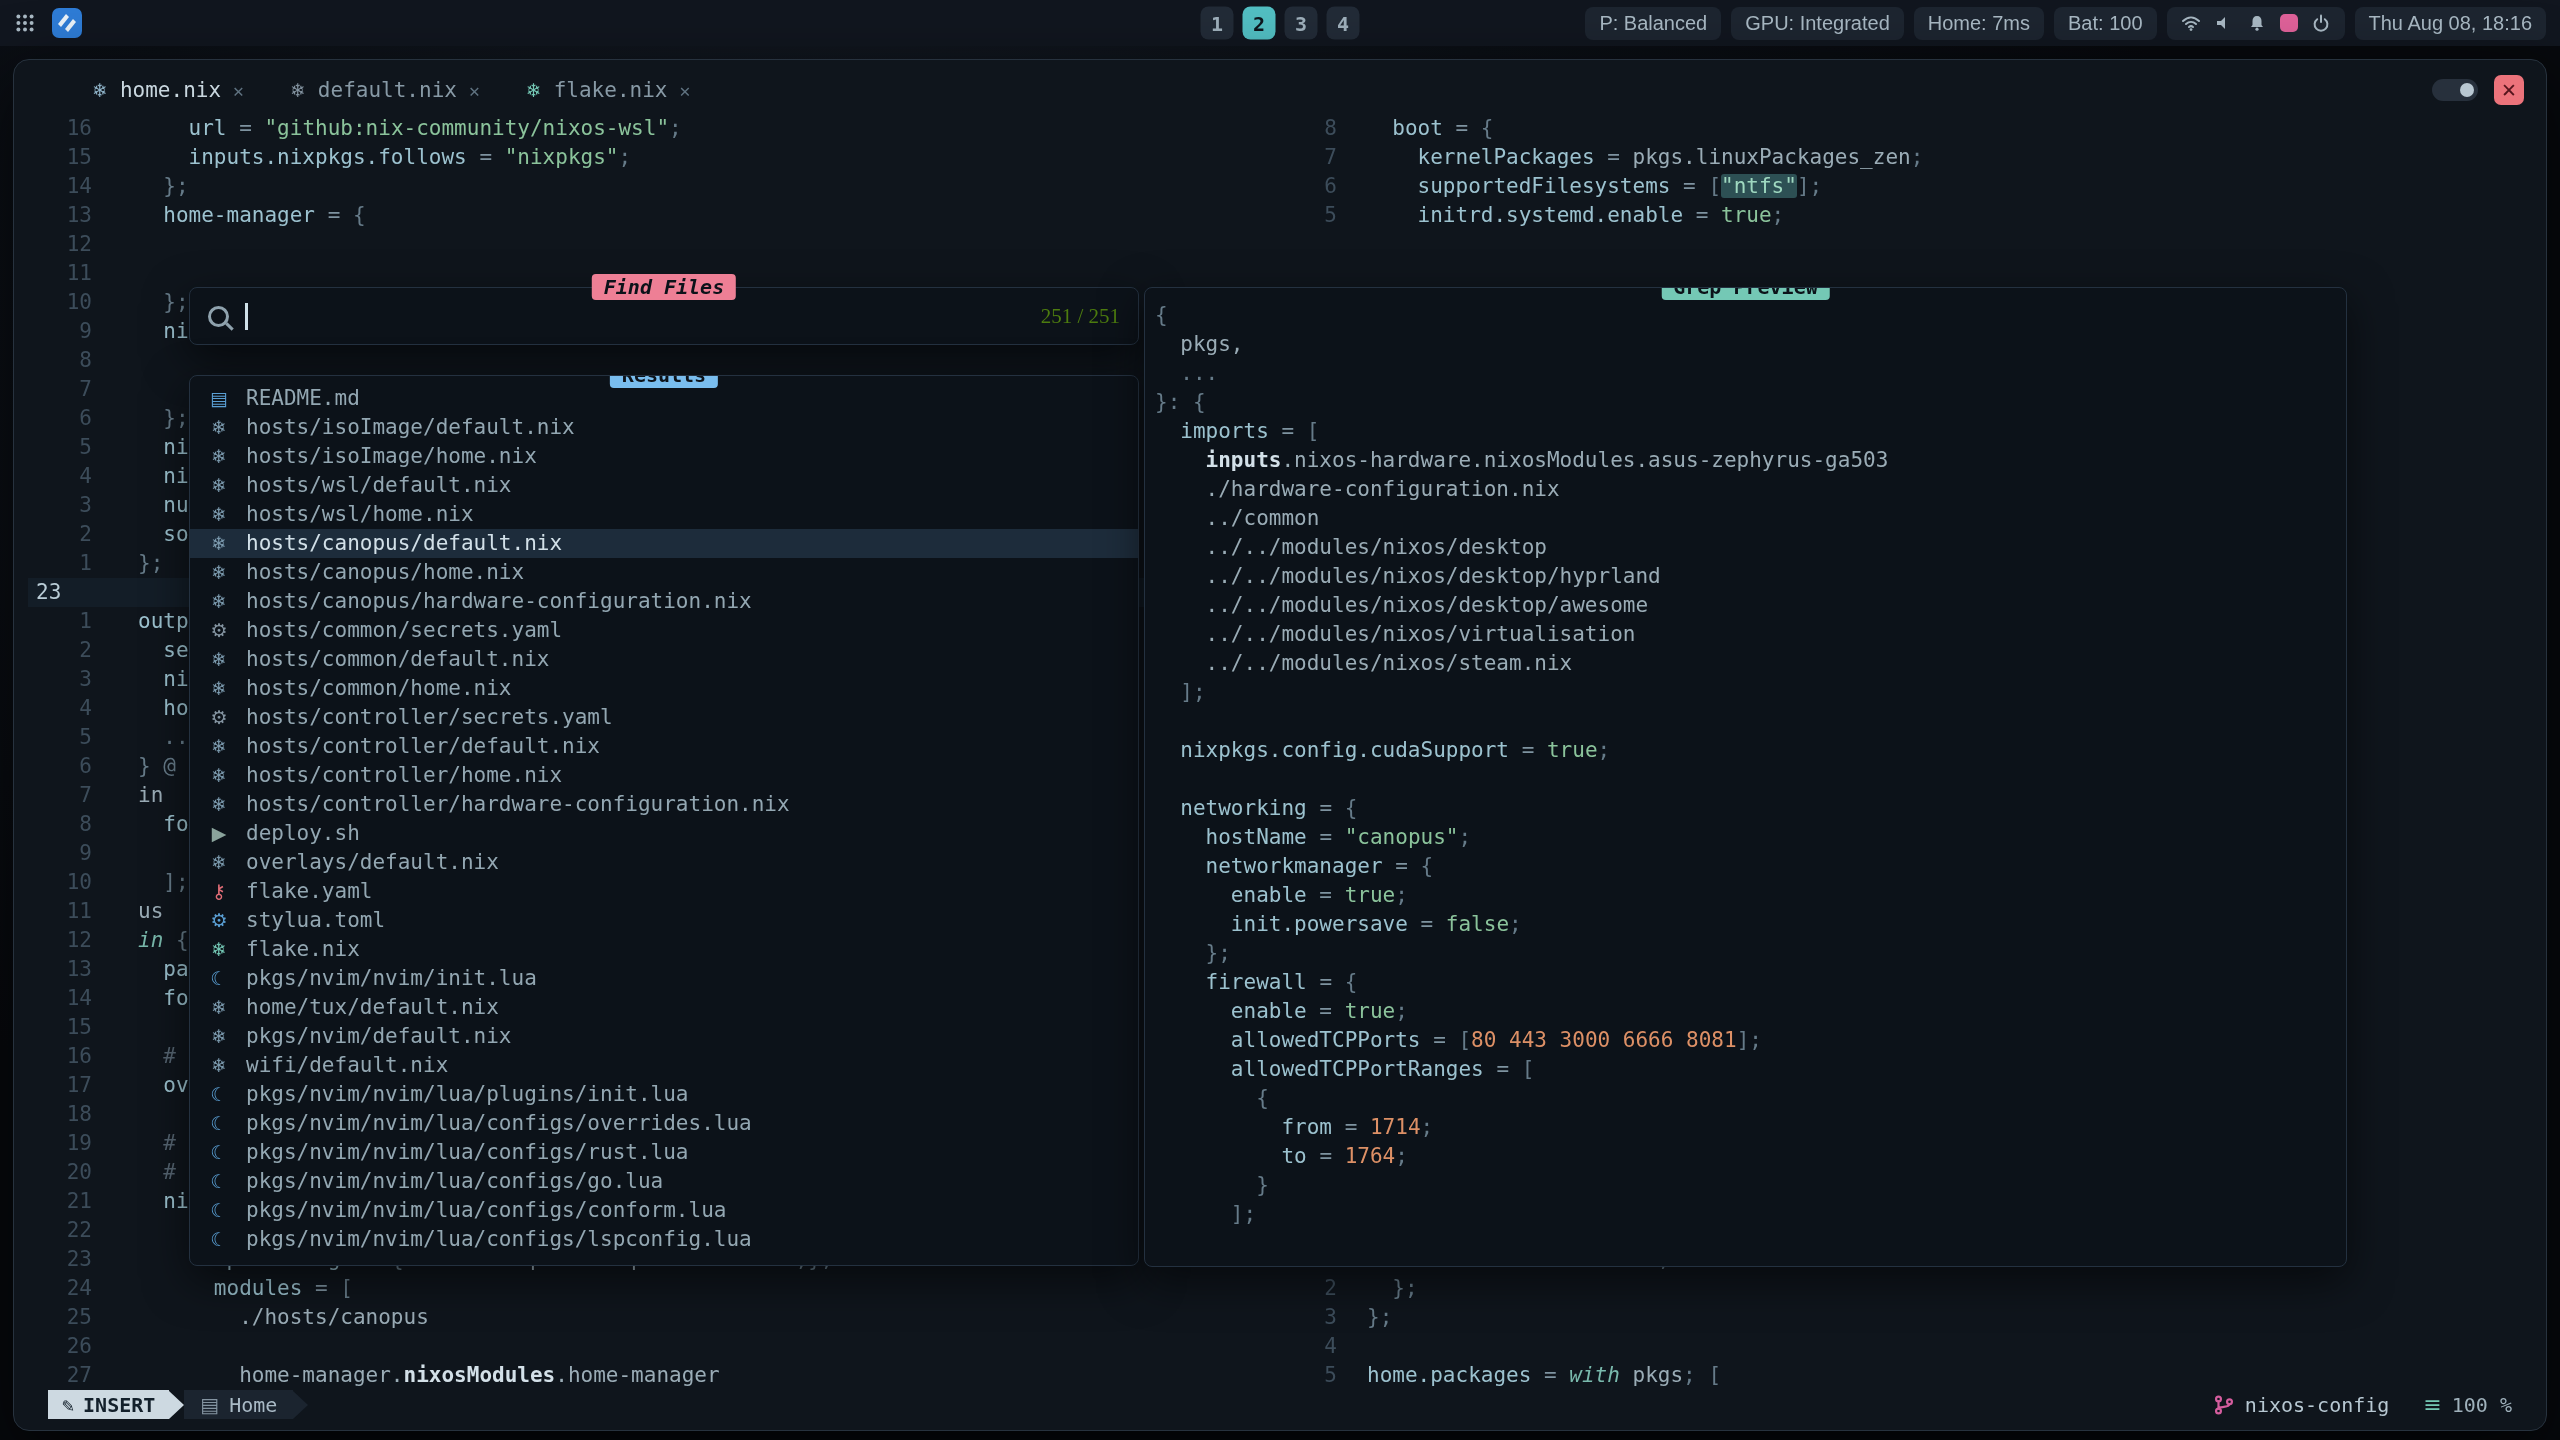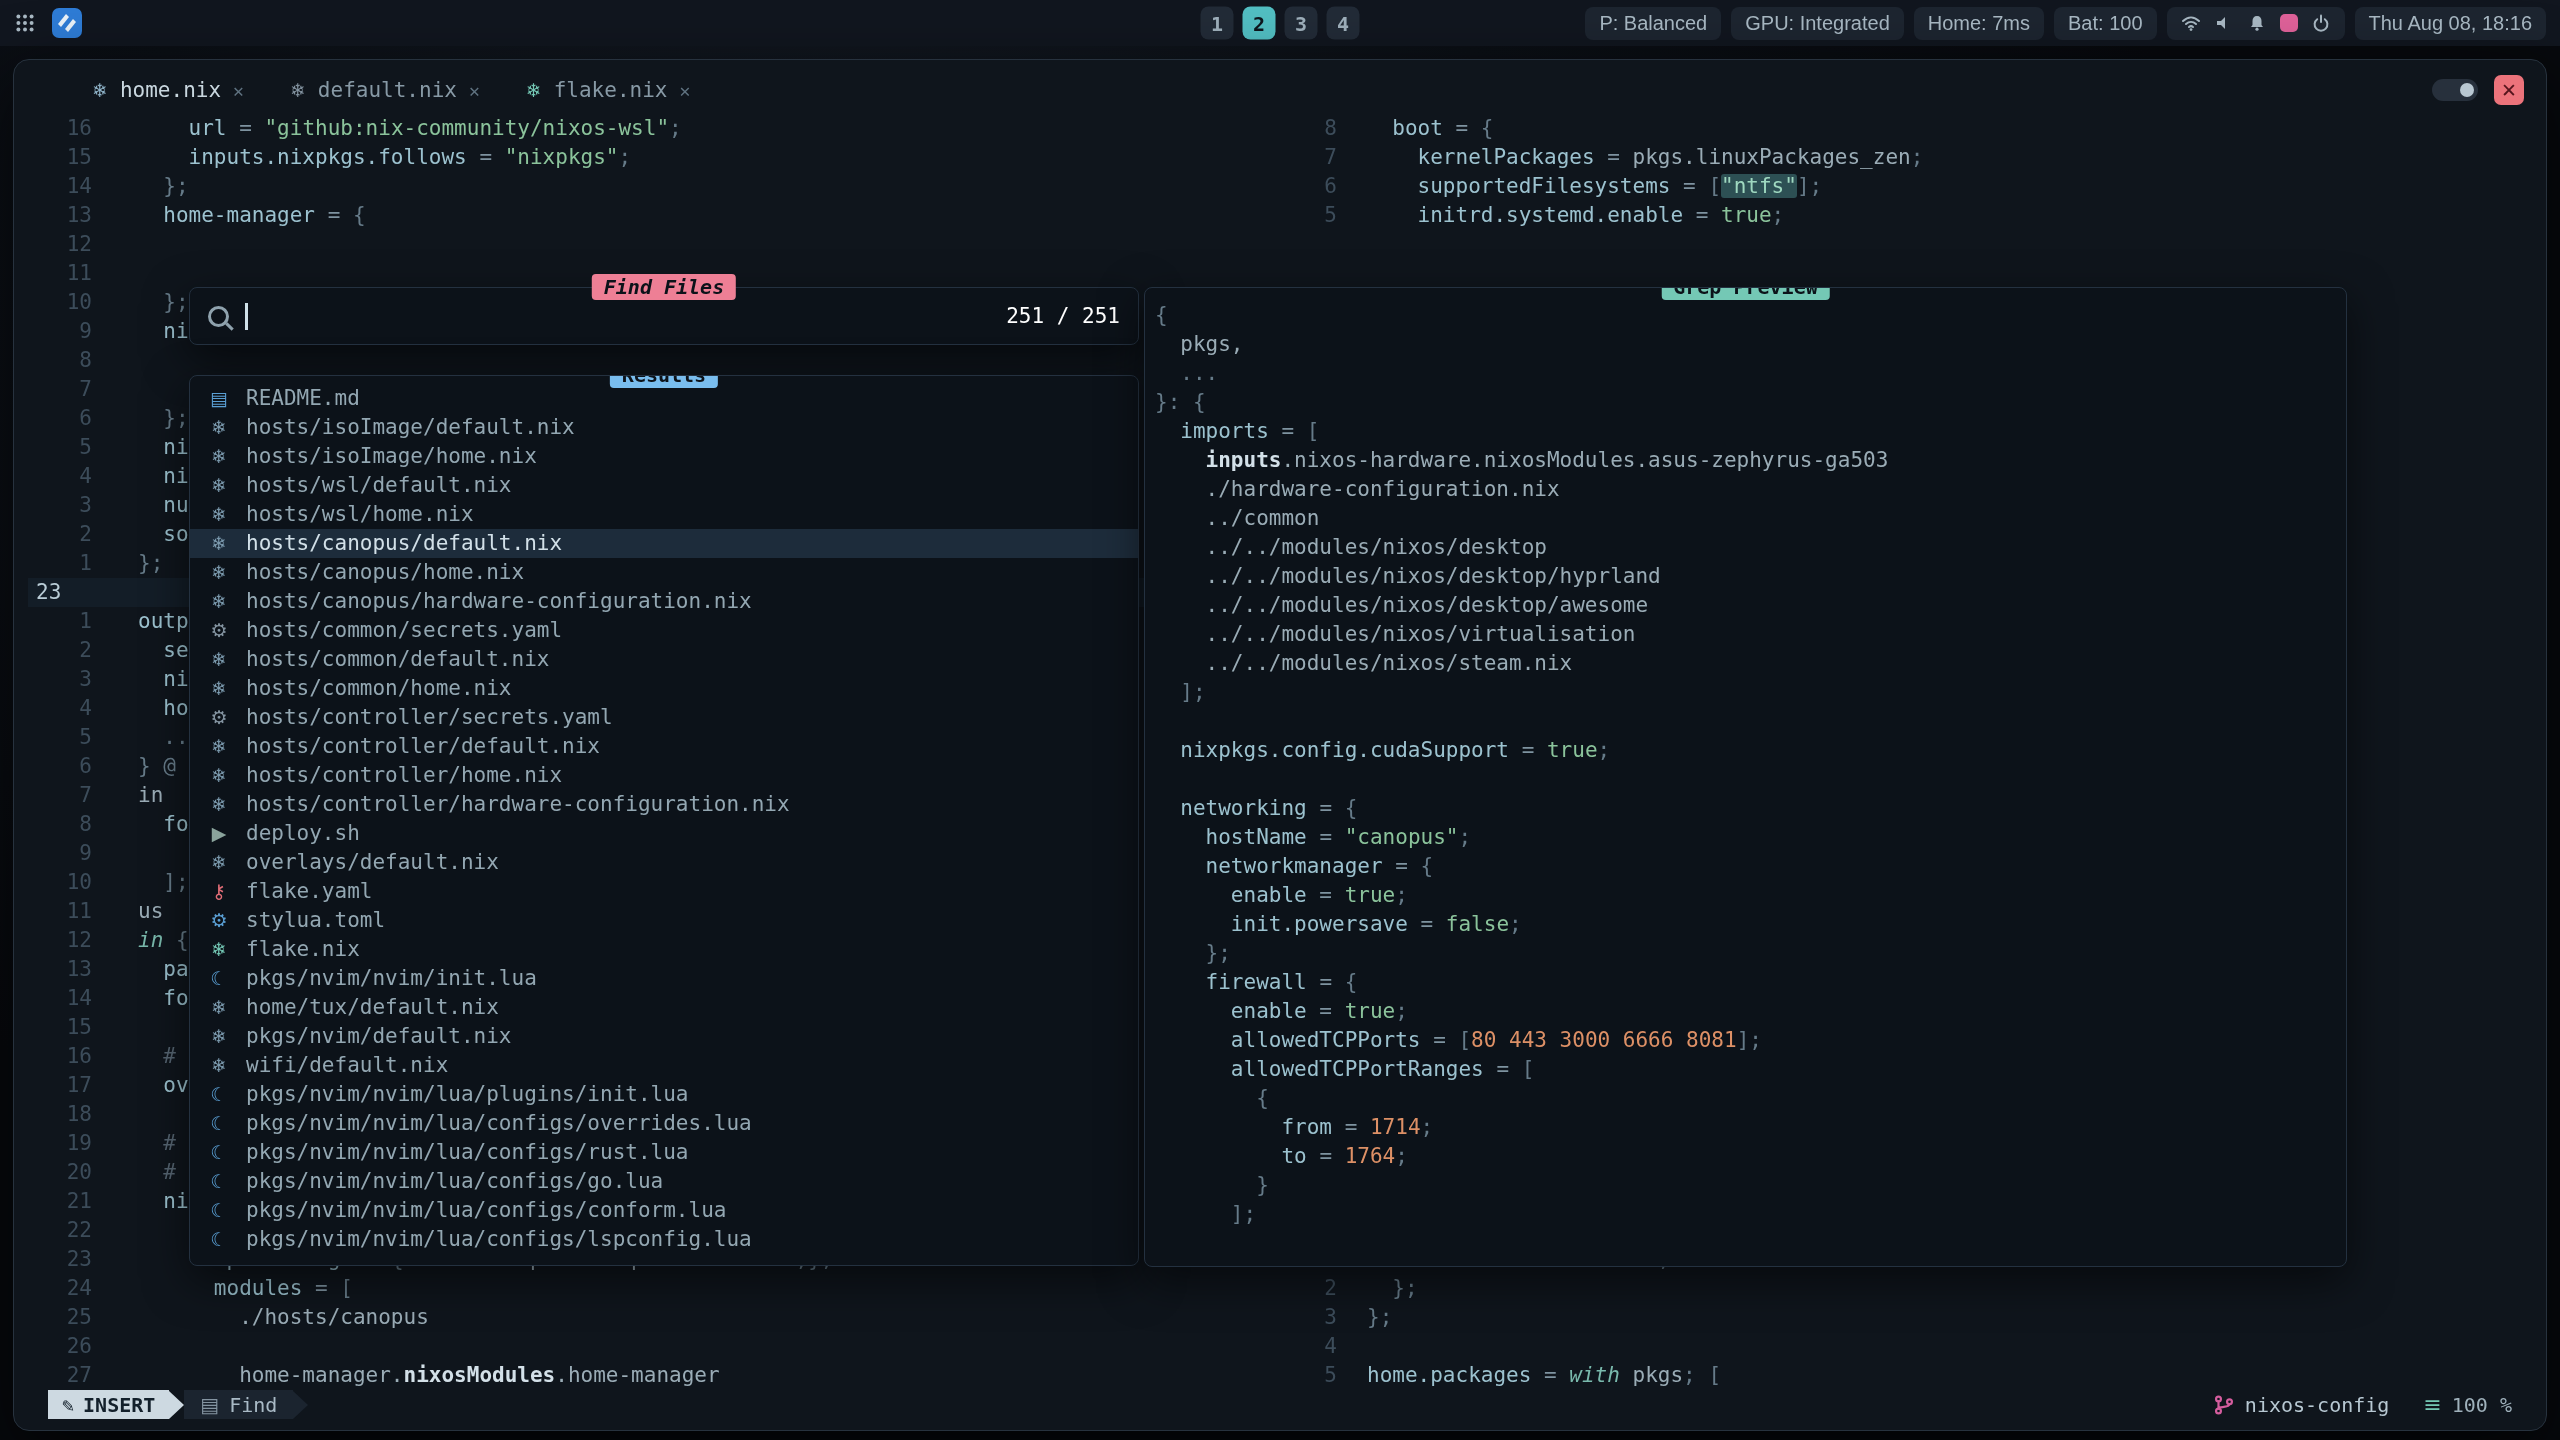--- a/index.html
+++ b/index.html
@@ -62,21 +62,21 @@
   .badge{position:absolute;top:-14px;left:50%;transform:translateX(-50%);padding:1px 12px;border-radius:4px;
     font:600 20px "DejaVu Sans Mono",monospace;color:#0c1219;white-space:nowrap;}
   .b-find{background:#ee7f95;font-style:italic;} .b-res{background:#79bdee;} .b-prev{background:#74c8b5;}
   #find-box{left:175px;top:173px;width:950px;height:58px;}
   #results-box{left:175px;top:261px;width:950px;height:891px;overflow:hidden;}
   #preview-box{left:1130px;top:173px;width:1203px;height:980px;overflow:hidden;}
   .prompt{display:flex;align-items:center;height:100%;padding:0 18px;gap:16px;}
   .mag{width:15px;height:15px;border:3px solid #8fa2ad;border-radius:50%;position:relative;flex:0 0 auto;}
   .mag::after{content:"";position:absolute;width:9px;height:3px;background:#8fa2ad;transform:rotate(45deg);right:-8px;bottom:-4px;}
   .tcursor{width:3px;height:27px;background:#cfe0e8;}
-  .count{margin-left:auto;color:#ffffff;font-size:21px;}
+  .count{margin-left:auto;color:#4d7c0f;font-size:21px;font-family:Liberation Serif, serif;}
   .results{padding-top:8px;}
   .item{height:29px;display:flex;align-items:center;gap:14px;padding:0 16px;color:#93a7b2;
     font:21px/29px "DejaVu Sans Mono",monospace;white-space:nowrap;}
   .item.selected{background:#1d2c3b;color:#d2e0e8;}
   .item .fi{width:26px;text-align:center;font-family:"DejaVu Sans",sans-serif;font-size:19px;flex:0 0 26px;}
   .preview-body{padding:13px 0 0 10px;}
 
   
   .statusline{height:29px;flex:0 0 29px;margin:0 34px 14px 34px;display:flex;align-items:center;
     font:20px "DejaVu Sans Mono",monospace;}
@@ -429,21 +429,21 @@
     </div>
 
     <div class="statusline">
       <span class="mode">
         <span>✎</span>
         <span>INSERT</span>
       </span>
       <span class="tri tri1"></span>
       <span class="fileseg">
         <span class="file-ic">▤</span>
-        <span>Find</span>
+        <span>Home</span>
       </span>
       <span class="tri tri2"></span>
       <span class="sl-right">
         <span class="proj">
           <span>
             <svg width="22" height="22" viewBox="0 0 20 20" fill="none" stroke="#d45d9e" stroke-width="2" stroke-linecap="round">
               <circle cx="5" cy="4.5" r="2.2"></circle>
                 <circle cx="5" cy="15.5" r="2.2"></circle>
                 <circle cx="15" cy="7" r="2.2"></circle>
               <path d="M5 6.7 L5 13.3 M15 9.2 C15 13 5 11 5 13"></path>

